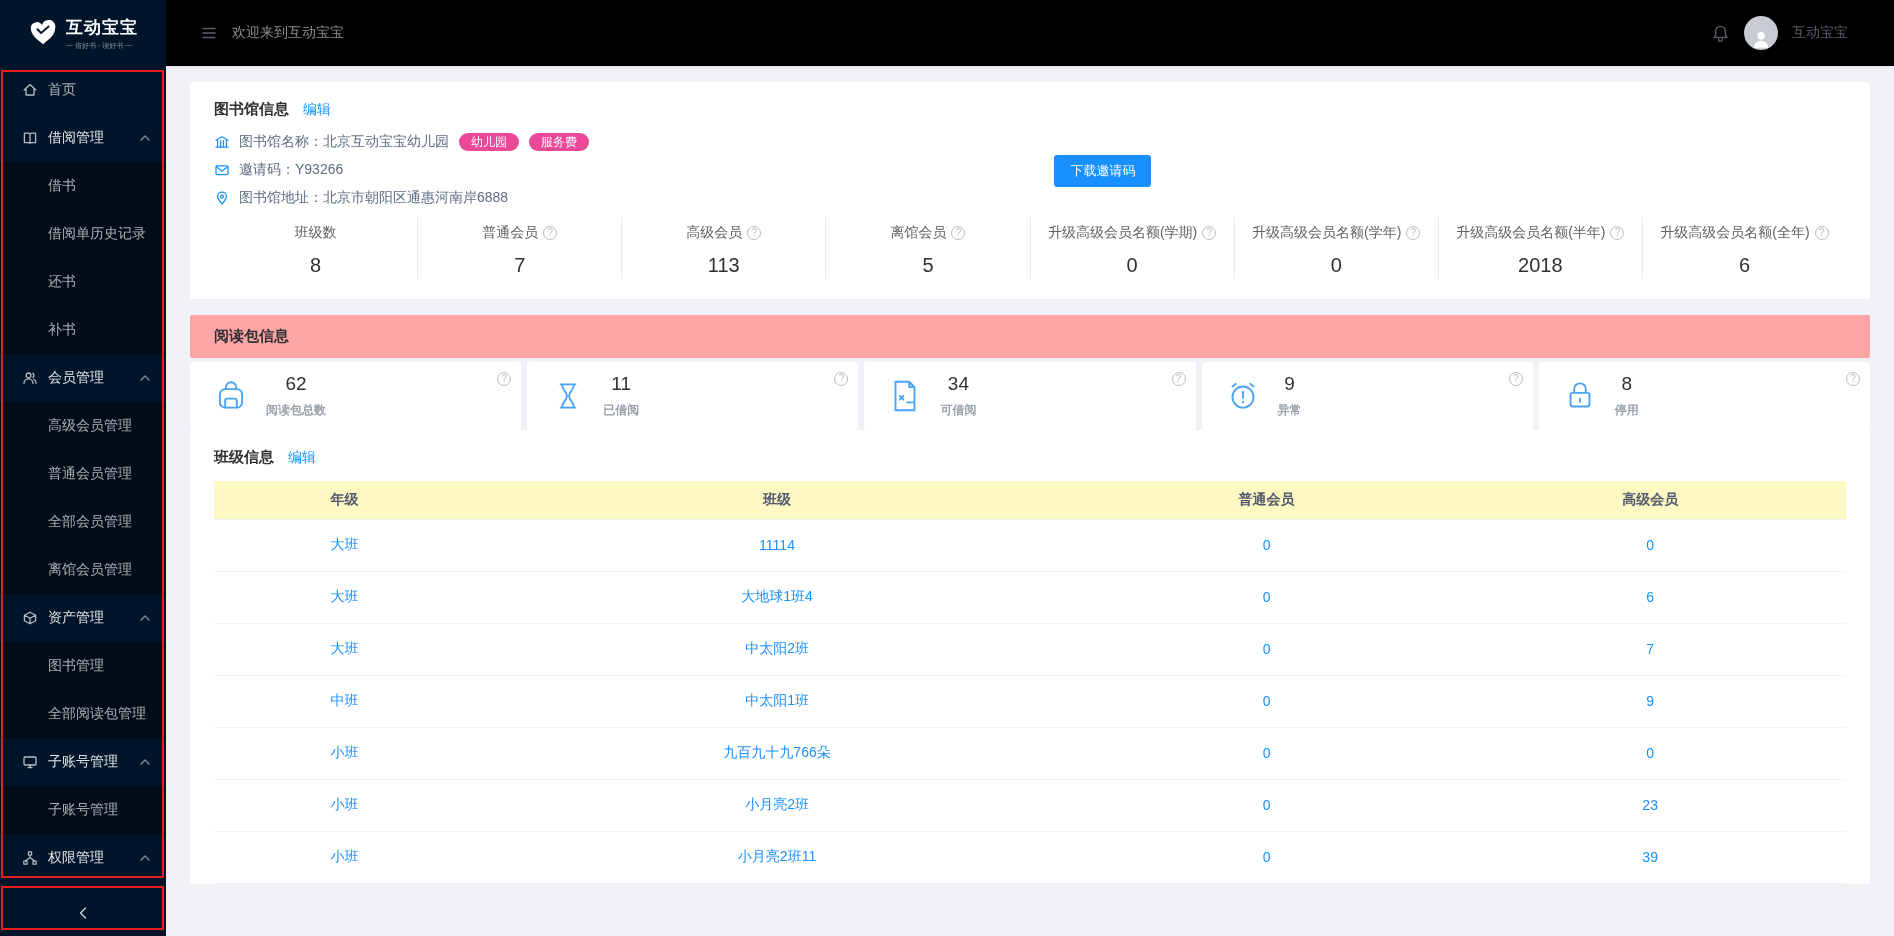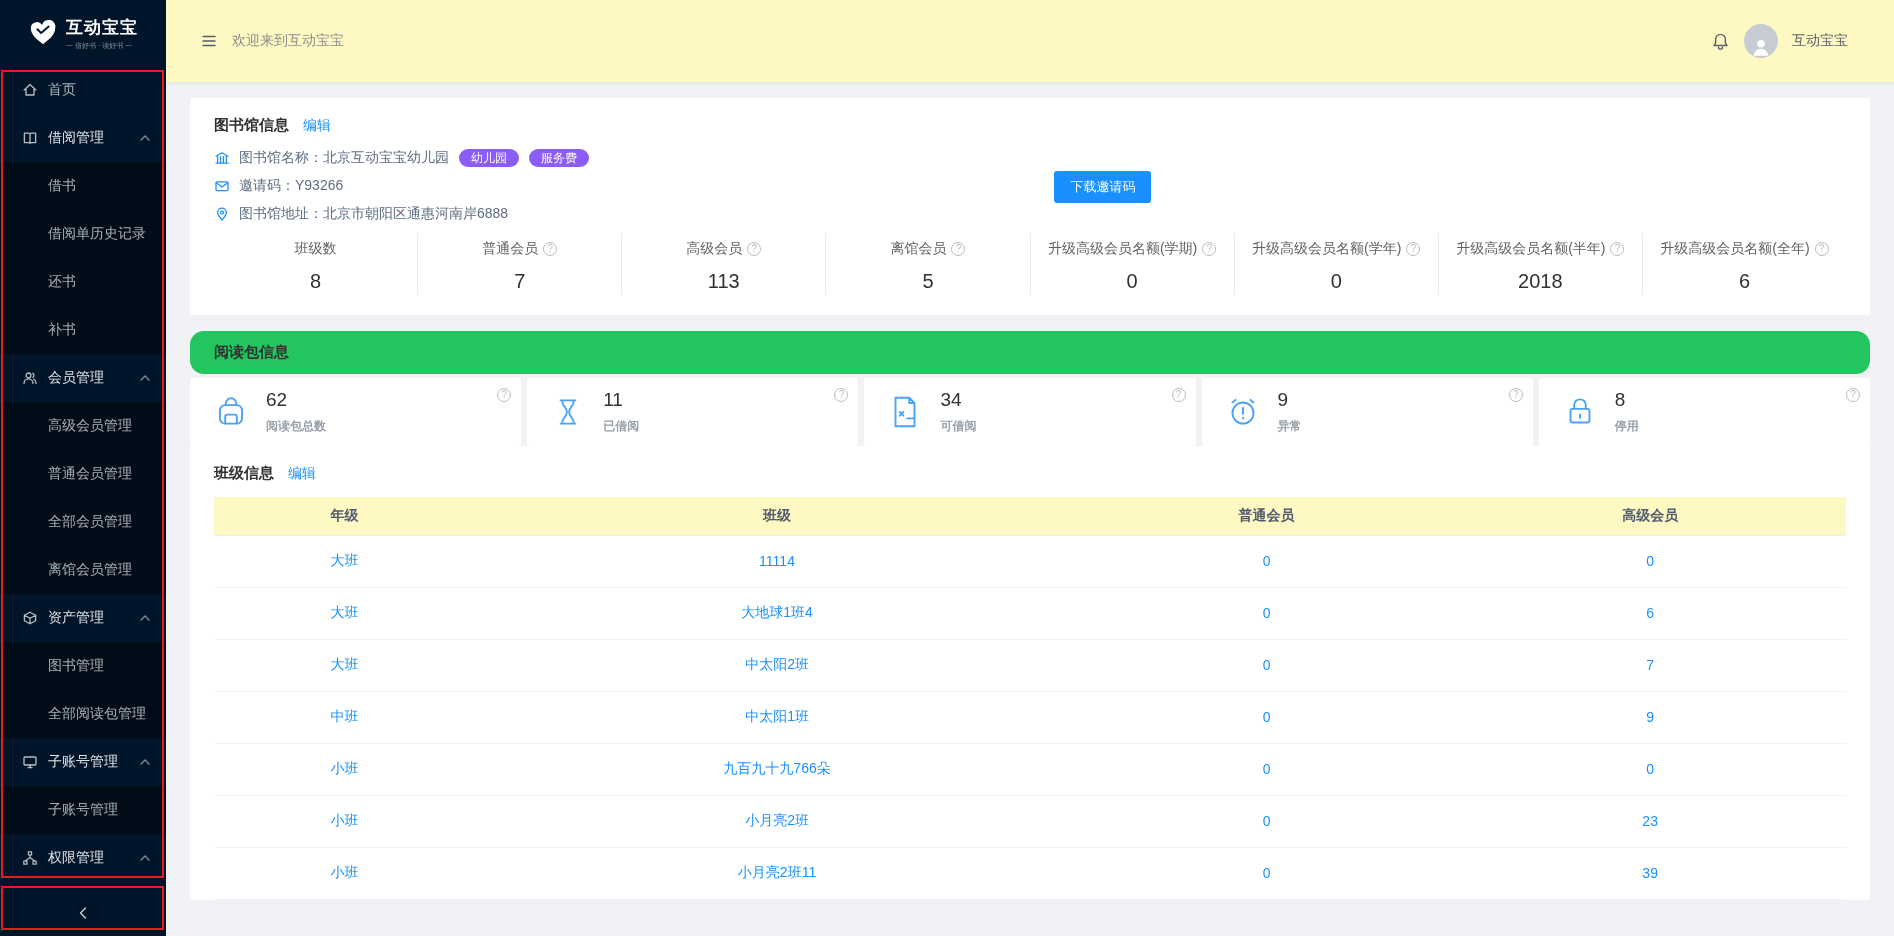--- a/index.html
+++ b/index.html
@@ -20,55 +20,55 @@
   .mi.sub { background:#000c17; padding-left:48px; }
   .caret { margin-left:auto; width:10px; height:6px; display:inline-flex; color:rgba(255,255,255,.5); }
   .collapse { position:absolute; bottom:6px; left:0; width:166px; height:34px; display:flex; align-items:center; justify-content:center; color:rgba(255,255,255,.8); cursor:pointer; }
   .collapse svg { width:8px; height:12px; }
   .red-box { position:absolute; border:2px solid #e71d1d; pointer-events:none; z-index:6; }
   .rb1 { left:1px; top:70px; width:163px; height:808px; }
   .rb2 { left:1px; top:886px; width:163px; height:44px; }
 
   
   .right { flex:1; display:flex; flex-direction:column; min-width:0; }
-  .topbar { height:82px; background:#fef9c3; display:flex; align-items:center; padding:0 46px 0 34px; box-shadow:0 1px 4px rgba(0,21,41,.08); position:relative; z-index:2; }
+  .topbar { height:66px; background:#000000; display:flex; align-items:center; padding:0 46px 0 34px; box-shadow:0 1px 4px rgba(0,21,41,.08); position:relative; z-index:2; }
   .list-icon { width:18px; height:18px; color:#5a5e66; margin-right:14px; display:inline-flex; cursor:pointer; }
   .welcome { font-size:14px; color:#8c8c8c; }
   .topbar-right { margin-left:auto; display:flex; align-items:center; gap:14px; }
   .bell { width:19px; height:19px; color:#5a5e66; display:inline-flex; cursor:pointer; }
   .avatar { width:34px; height:34px; border-radius:50%; background:#c7ccd3; display:flex; align-items:flex-end; justify-content:center; overflow:hidden; cursor:pointer; }
   .avatar svg { width:22px; height:22px; }
   .username { font-size:14px; color:#5a5e66; cursor:pointer; }
 
   .main { flex:1; padding:16px 24px; overflow:hidden; }
   .card { background:#fff; border-radius:2px; }
 
   
   .lib { padding:18px 24px 20px; }
   .card-head { display:flex; align-items:center; margin-bottom:14px; }
   .card-title { font-size:15px; color:#303133; font-weight:700; }
   .edit { font-size:14px; color:#1890ff; margin-left:14px; cursor:pointer; }
   .lib-body { position:relative; }
   .info-row { display:flex; align-items:center; margin-bottom:10px; font-size:14px; color:#5e6d82; }
   .info-icon { width:16px; height:16px; color:#1890ff; margin-right:9px; display:inline-flex; flex-shrink:0; }
-  .badge { background:#8b5cf6; color:#fff; font-size:12px; line-height:18px; padding:0 12px; border-radius:10px; margin-left:10px; }
+  .badge { background:#ec4899; color:#fff; font-size:12px; line-height:18px; padding:0 12px; border-radius:10px; margin-left:10px; }
   .dl-btn { position:absolute; left:51.5%; top:22px; background:#1890ff; color:#fff; border:none; border-radius:3px; padding:7px 16px; font-size:13px; cursor:pointer; font-family:inherit; }
   .stats { display:flex; margin-top:2px; }
   .stat { flex:1; text-align:center; padding:6px 0 2px; }
   .stat + .stat { border-left:1px solid #e8eaec; }
   .stat .lbl { font-size:14px; color:#606266; display:inline-flex; align-items:center; gap:5px; }
   .stat .val { font-size:20px; color:#303133; margin-top:12px; }
   .help { display:inline-block; width:14px; height:14px; border:1px solid #b8bcc4; border-radius:50%; color:#b8bcc4; font-size:10px; line-height:12px; text-align:center; cursor:pointer; flex-shrink:0; }
   .help::after { content:"?"; }
 
   
   .reading { margin-top:16px; }
-  .reading-head { background:#22c55e; padding:12px 24px; border-radius:14px; }
+  .reading-head { background:#fca5a5; padding:12px 24px; border-radius:2px; }
   .reading-row { display:flex; gap:6px; margin-top:4px; }
-  .rbox { flex:1; background:#fff; height:68px; position:relative; display:flex; align-items:center; padding:0 22px; border-radius:2px; }
+  .rbox { flex:1; background:#fff; height:68px; position:relative; display:flex; align-items:center; padding:0 22px; border-radius:2px;text-align:center; }
   .ricon { width:38px; height:38px; color:#4ba3f5; margin-right:16px; display:inline-flex; flex-shrink:0; }
   .rval { font-size:19px; color:#303133; }
   .rlbl { font-size:12px; color:#98a0aa; margin-top:7px;font-weight:bold; }
   .rbox .help { position:absolute; top:10px; right:10px; }
 
   
   .classes { padding:18px 24px 0; }
   table { width:100%; border-collapse:collapse; margin-top:14px; }
   thead th { background:#fef9c3; font-size:14px; color:#515a6e; font-weight:700; height:38px; text-align:center; border-bottom:1px solid #ebeef5; }
   tbody td { height:52px; text-align:center; font-size:14px; color:#1890ff; border-bottom:1px solid #f0f2f5; cursor:pointer; }

